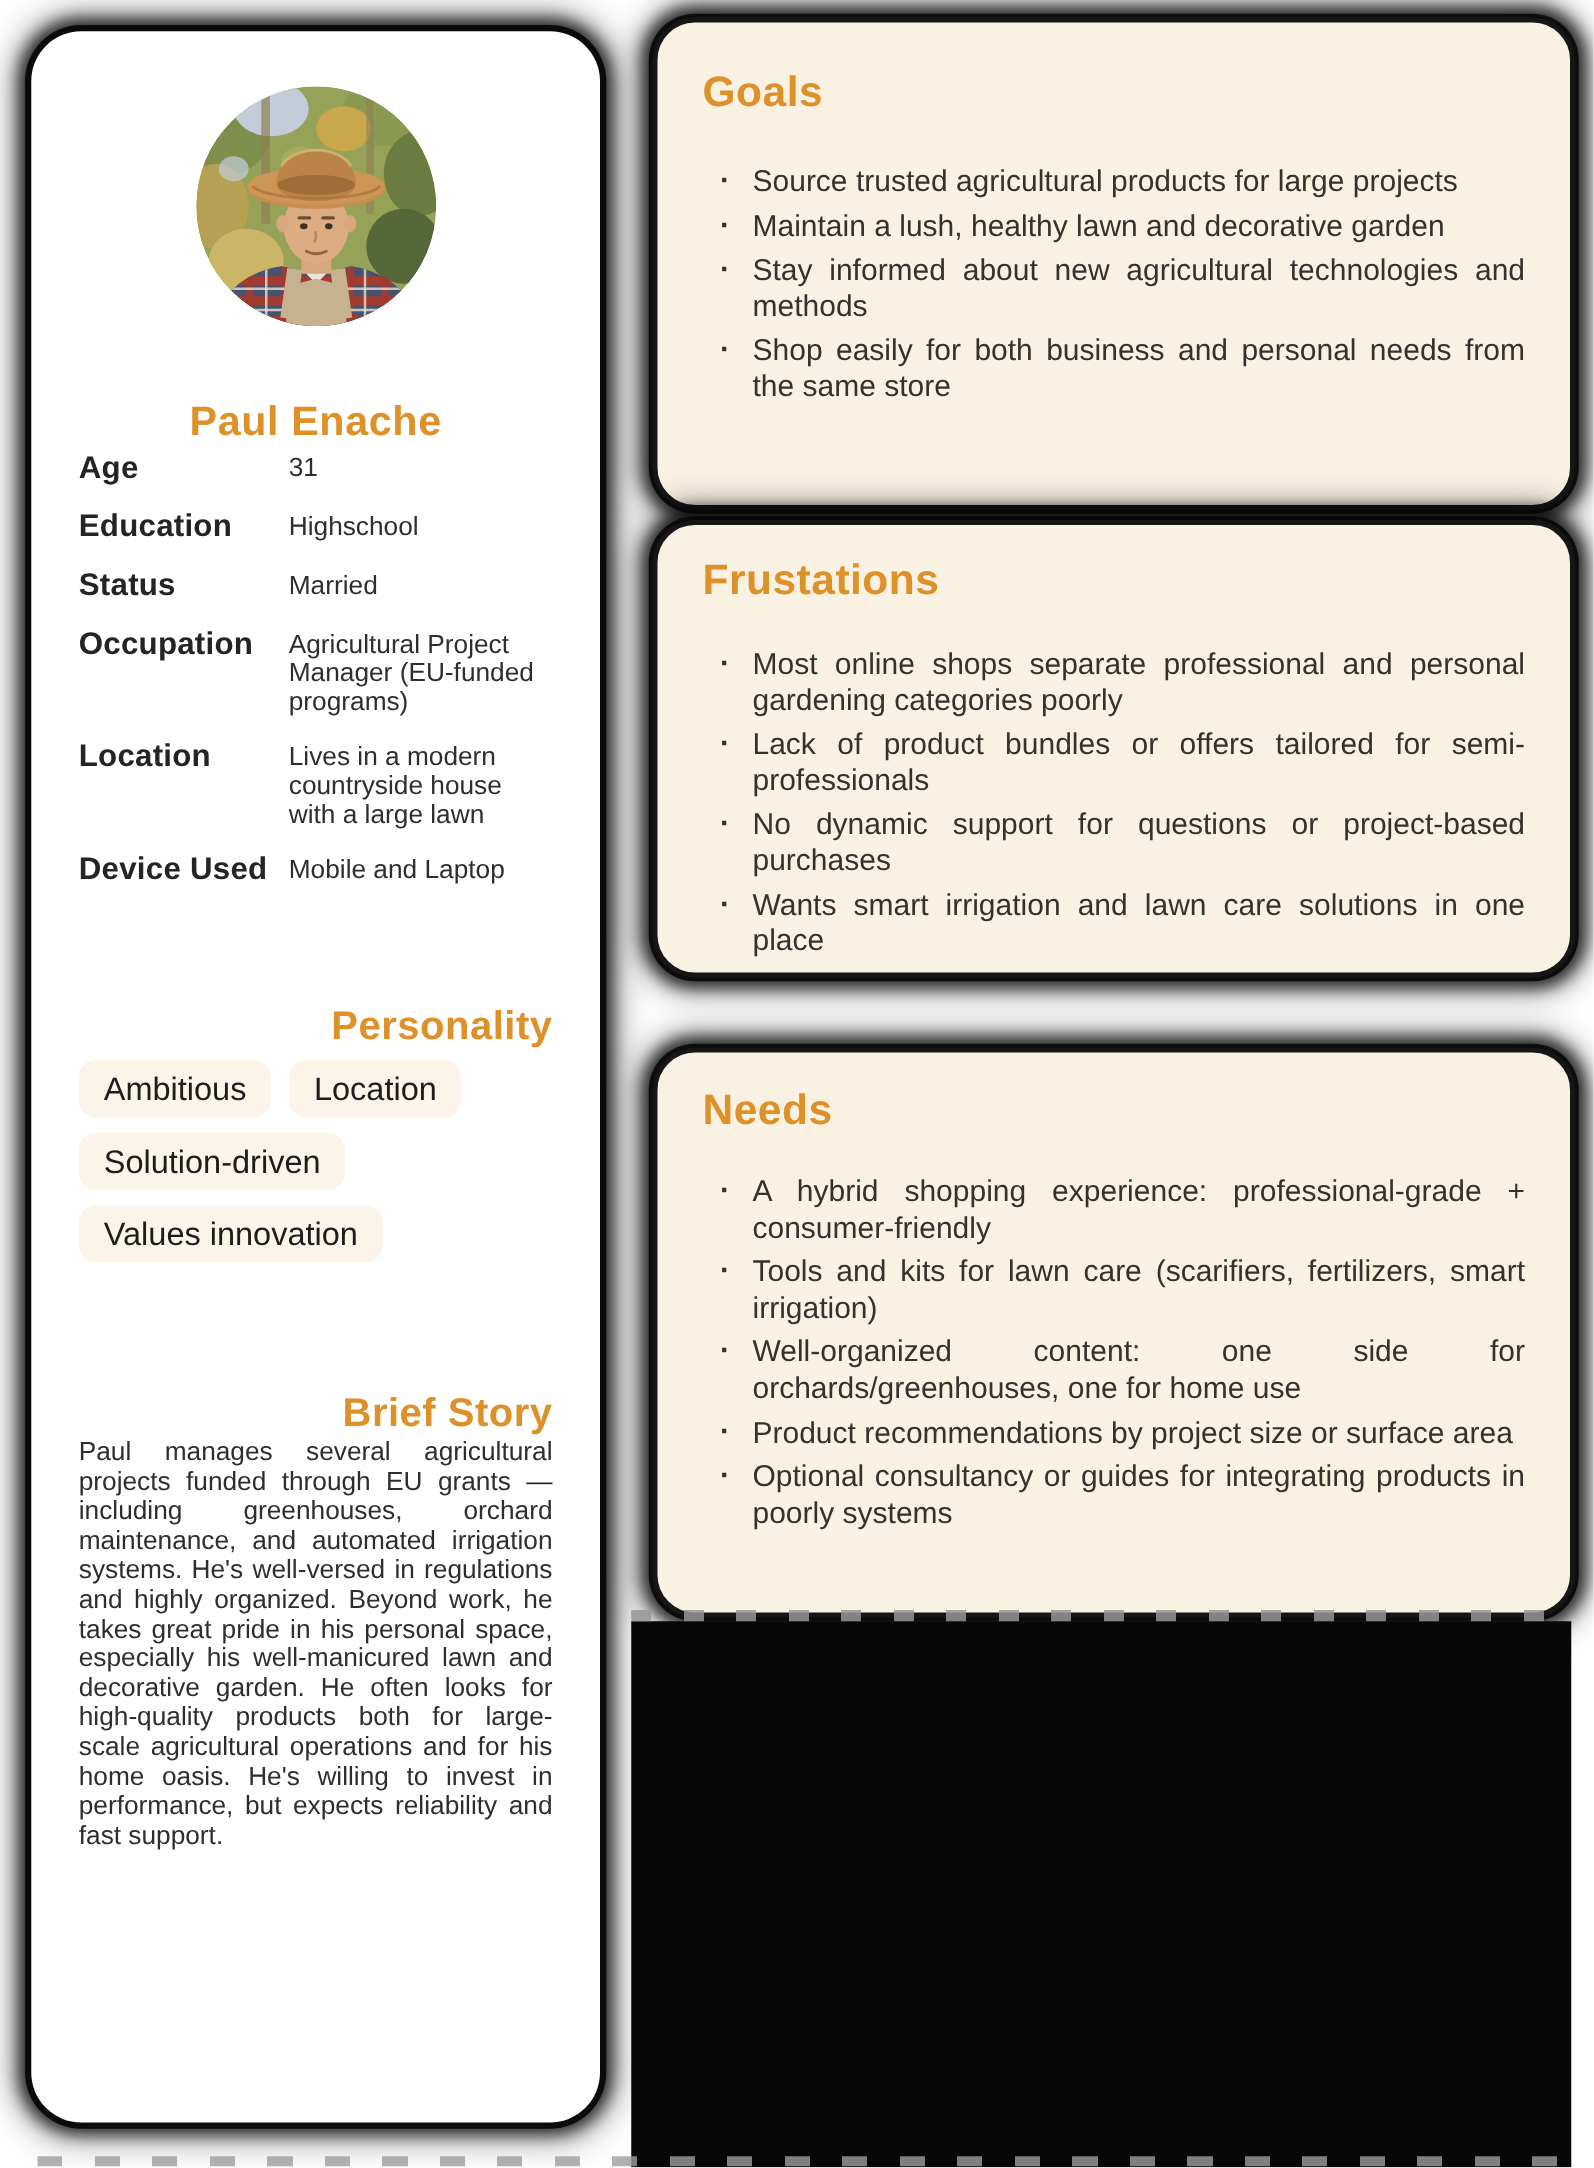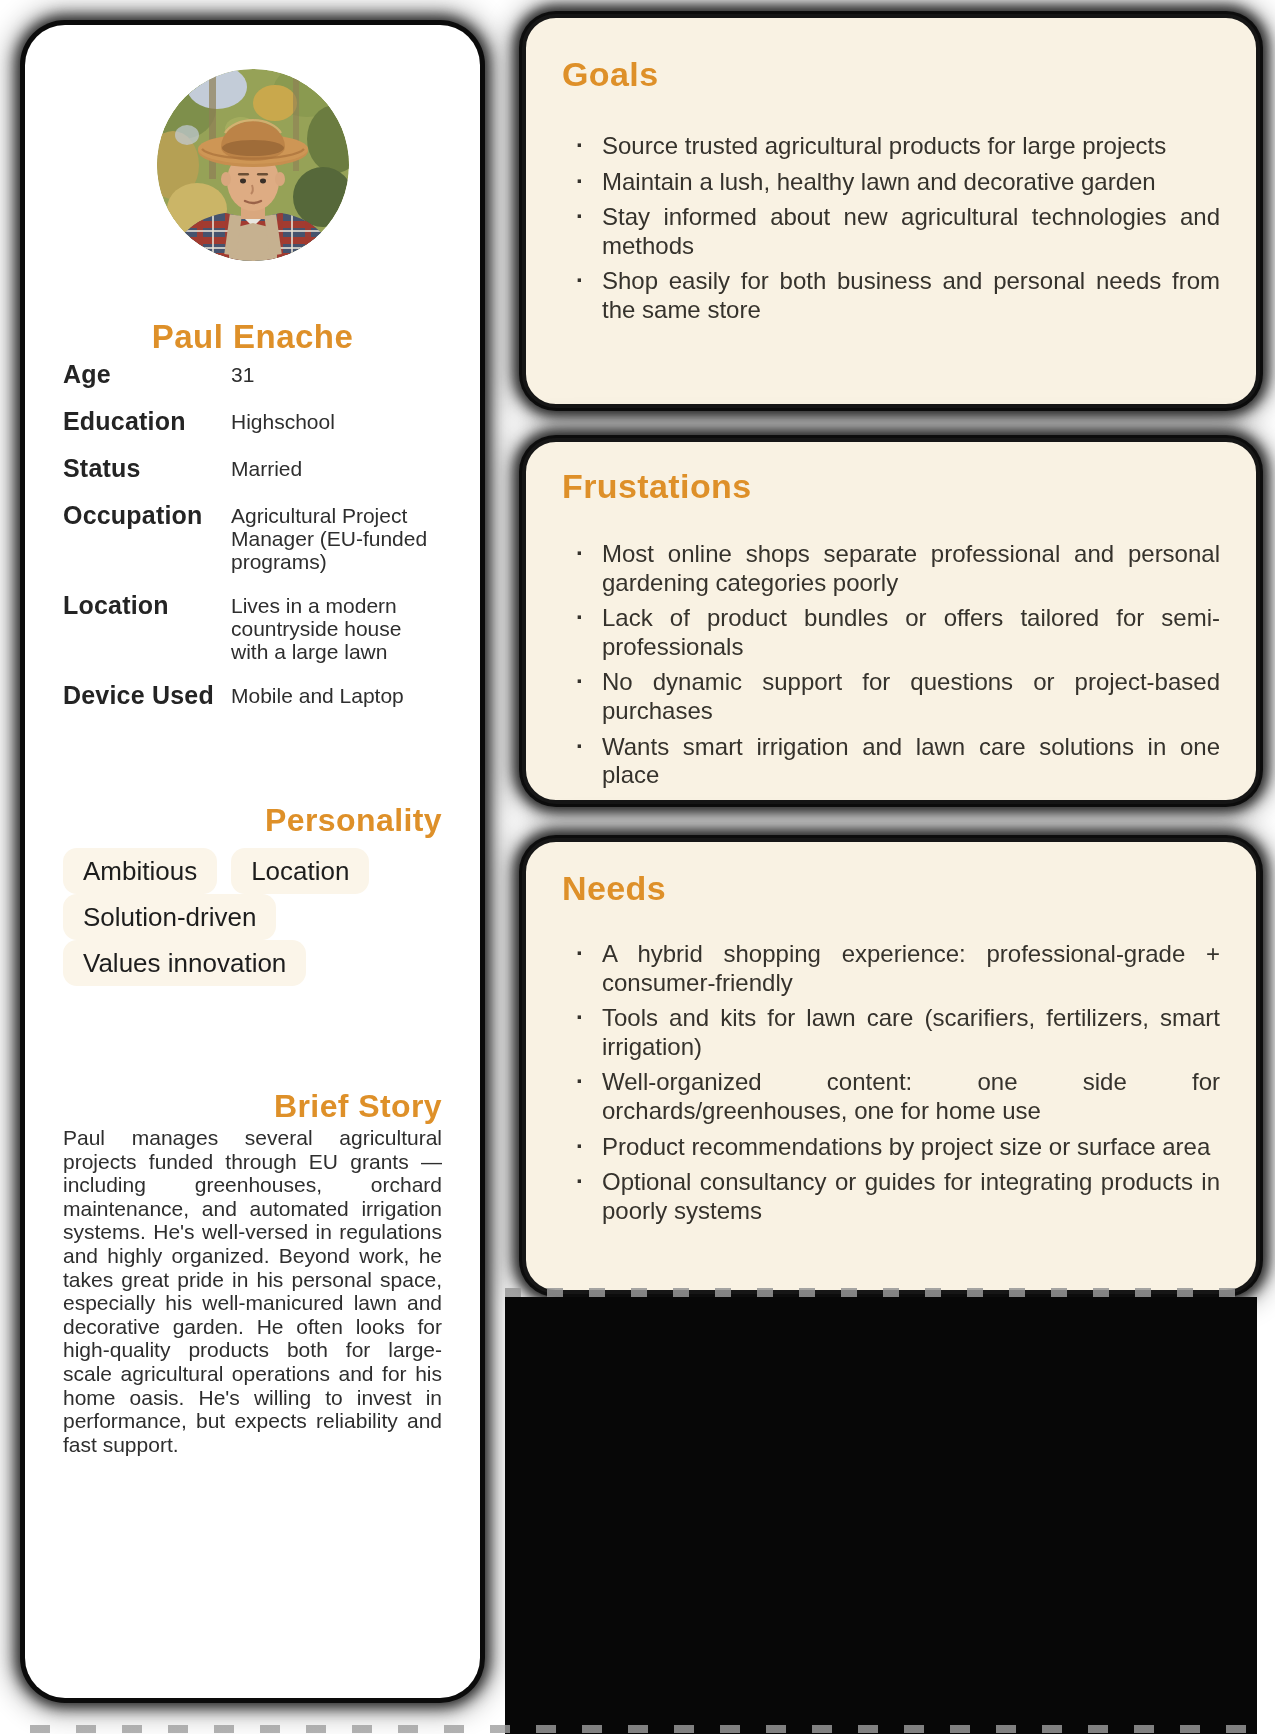--- a/index.html
+++ b/index.html
@@ -38,21 +38,21 @@
   }
   .attr-value {
     flex:1; font-size:21px; line-height:23px; color:#2e2e2e; padding-top:4px;
   }
   .section-title {
     text-align:right; font-size:32px; line-height:40px;
     font-weight:700; color:#DE9029; letter-spacing:0.4px;
   }
   .personality-title { margin-top:90px; }
   .trait-rows { margin-top:8px; }
-  .trait-row { display:flex; gap:14px; }
+  .trait-row { display:flex; gap:14px; margin-bottom:12px; }
   .trait-tag {
     display:inline-block; width:max-content;
     background:#FBF5E9; border-radius:14px;
     padding:8px 20px; font-size:26px; line-height:30px; color:#1d1d1d;
   }
   .story-title { margin-top:100px; }
   .story-text {
     margin-top:0; font-size:21px; line-height:23.6px; color:#2e2e2e;
     text-align:justify;
   }
@@ -61,21 +61,21 @@
   .panel {
     position:absolute; left:522px; width:738px;
     background:#F9F2E3; border:4px solid #161616; border-radius:34px;
     box-shadow:
       0 0 0 3px rgba(8,8,8,0.9),
       0 0 12px 9px rgba(8,8,8,0.8),
       0 0 24px 15px rgba(8,8,8,0.28);
     padding:0 36px; overflow:hidden;
   }
   .panel-goals        { top:14px;  height:394px; padding-top:36px; }
-  .panel-frustations  { top:438px; height:366px; padding-top:24px; }
+  .panel-frustations  { top:416px; height:366px; padding-top:24px; }
   .panel-needs        { top:838px; height:456px; padding-top:26px; }
   .panel-title {
     font-size:34px; line-height:40px; font-weight:700; color:#DE9029;
     letter-spacing:0.4px;
   }
   .panel-list { list-style:none; }
   .panel-goals .panel-list       { margin-top:38px; }
   .panel-frustations .panel-list { margin-top:34px; }
   .panel-needs .panel-list       { margin-top:32px; }
   .panel-list li {

